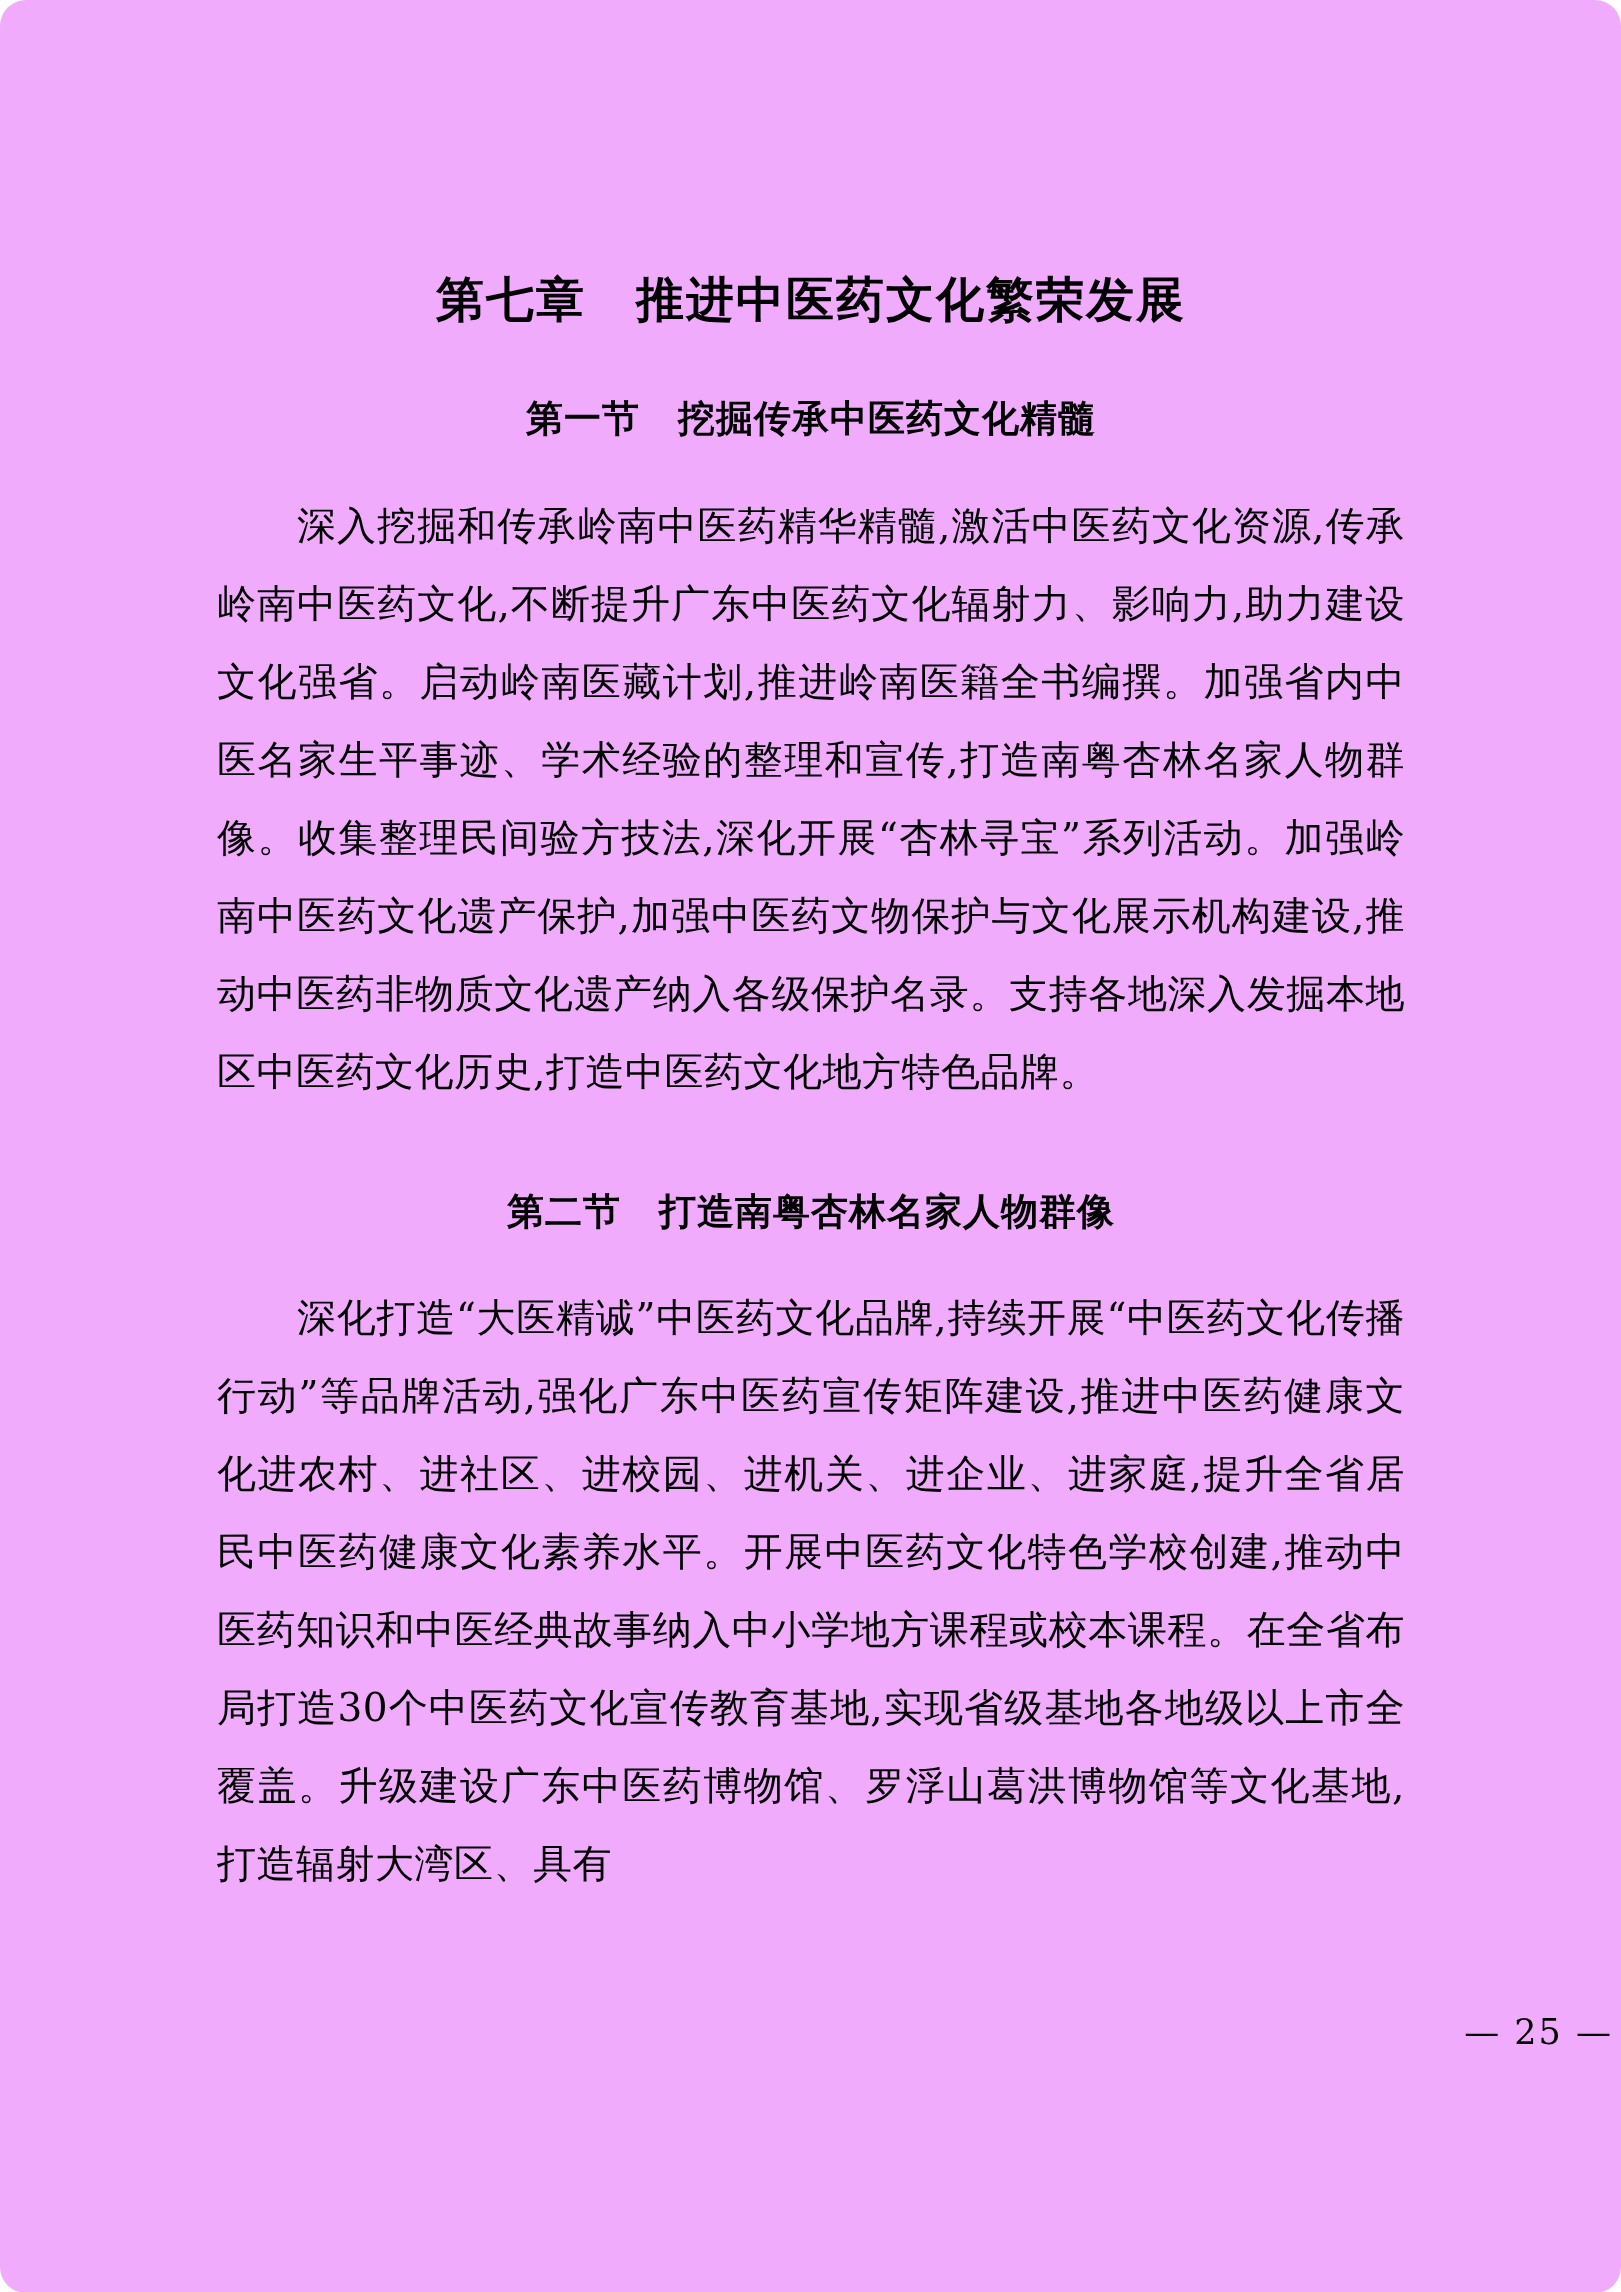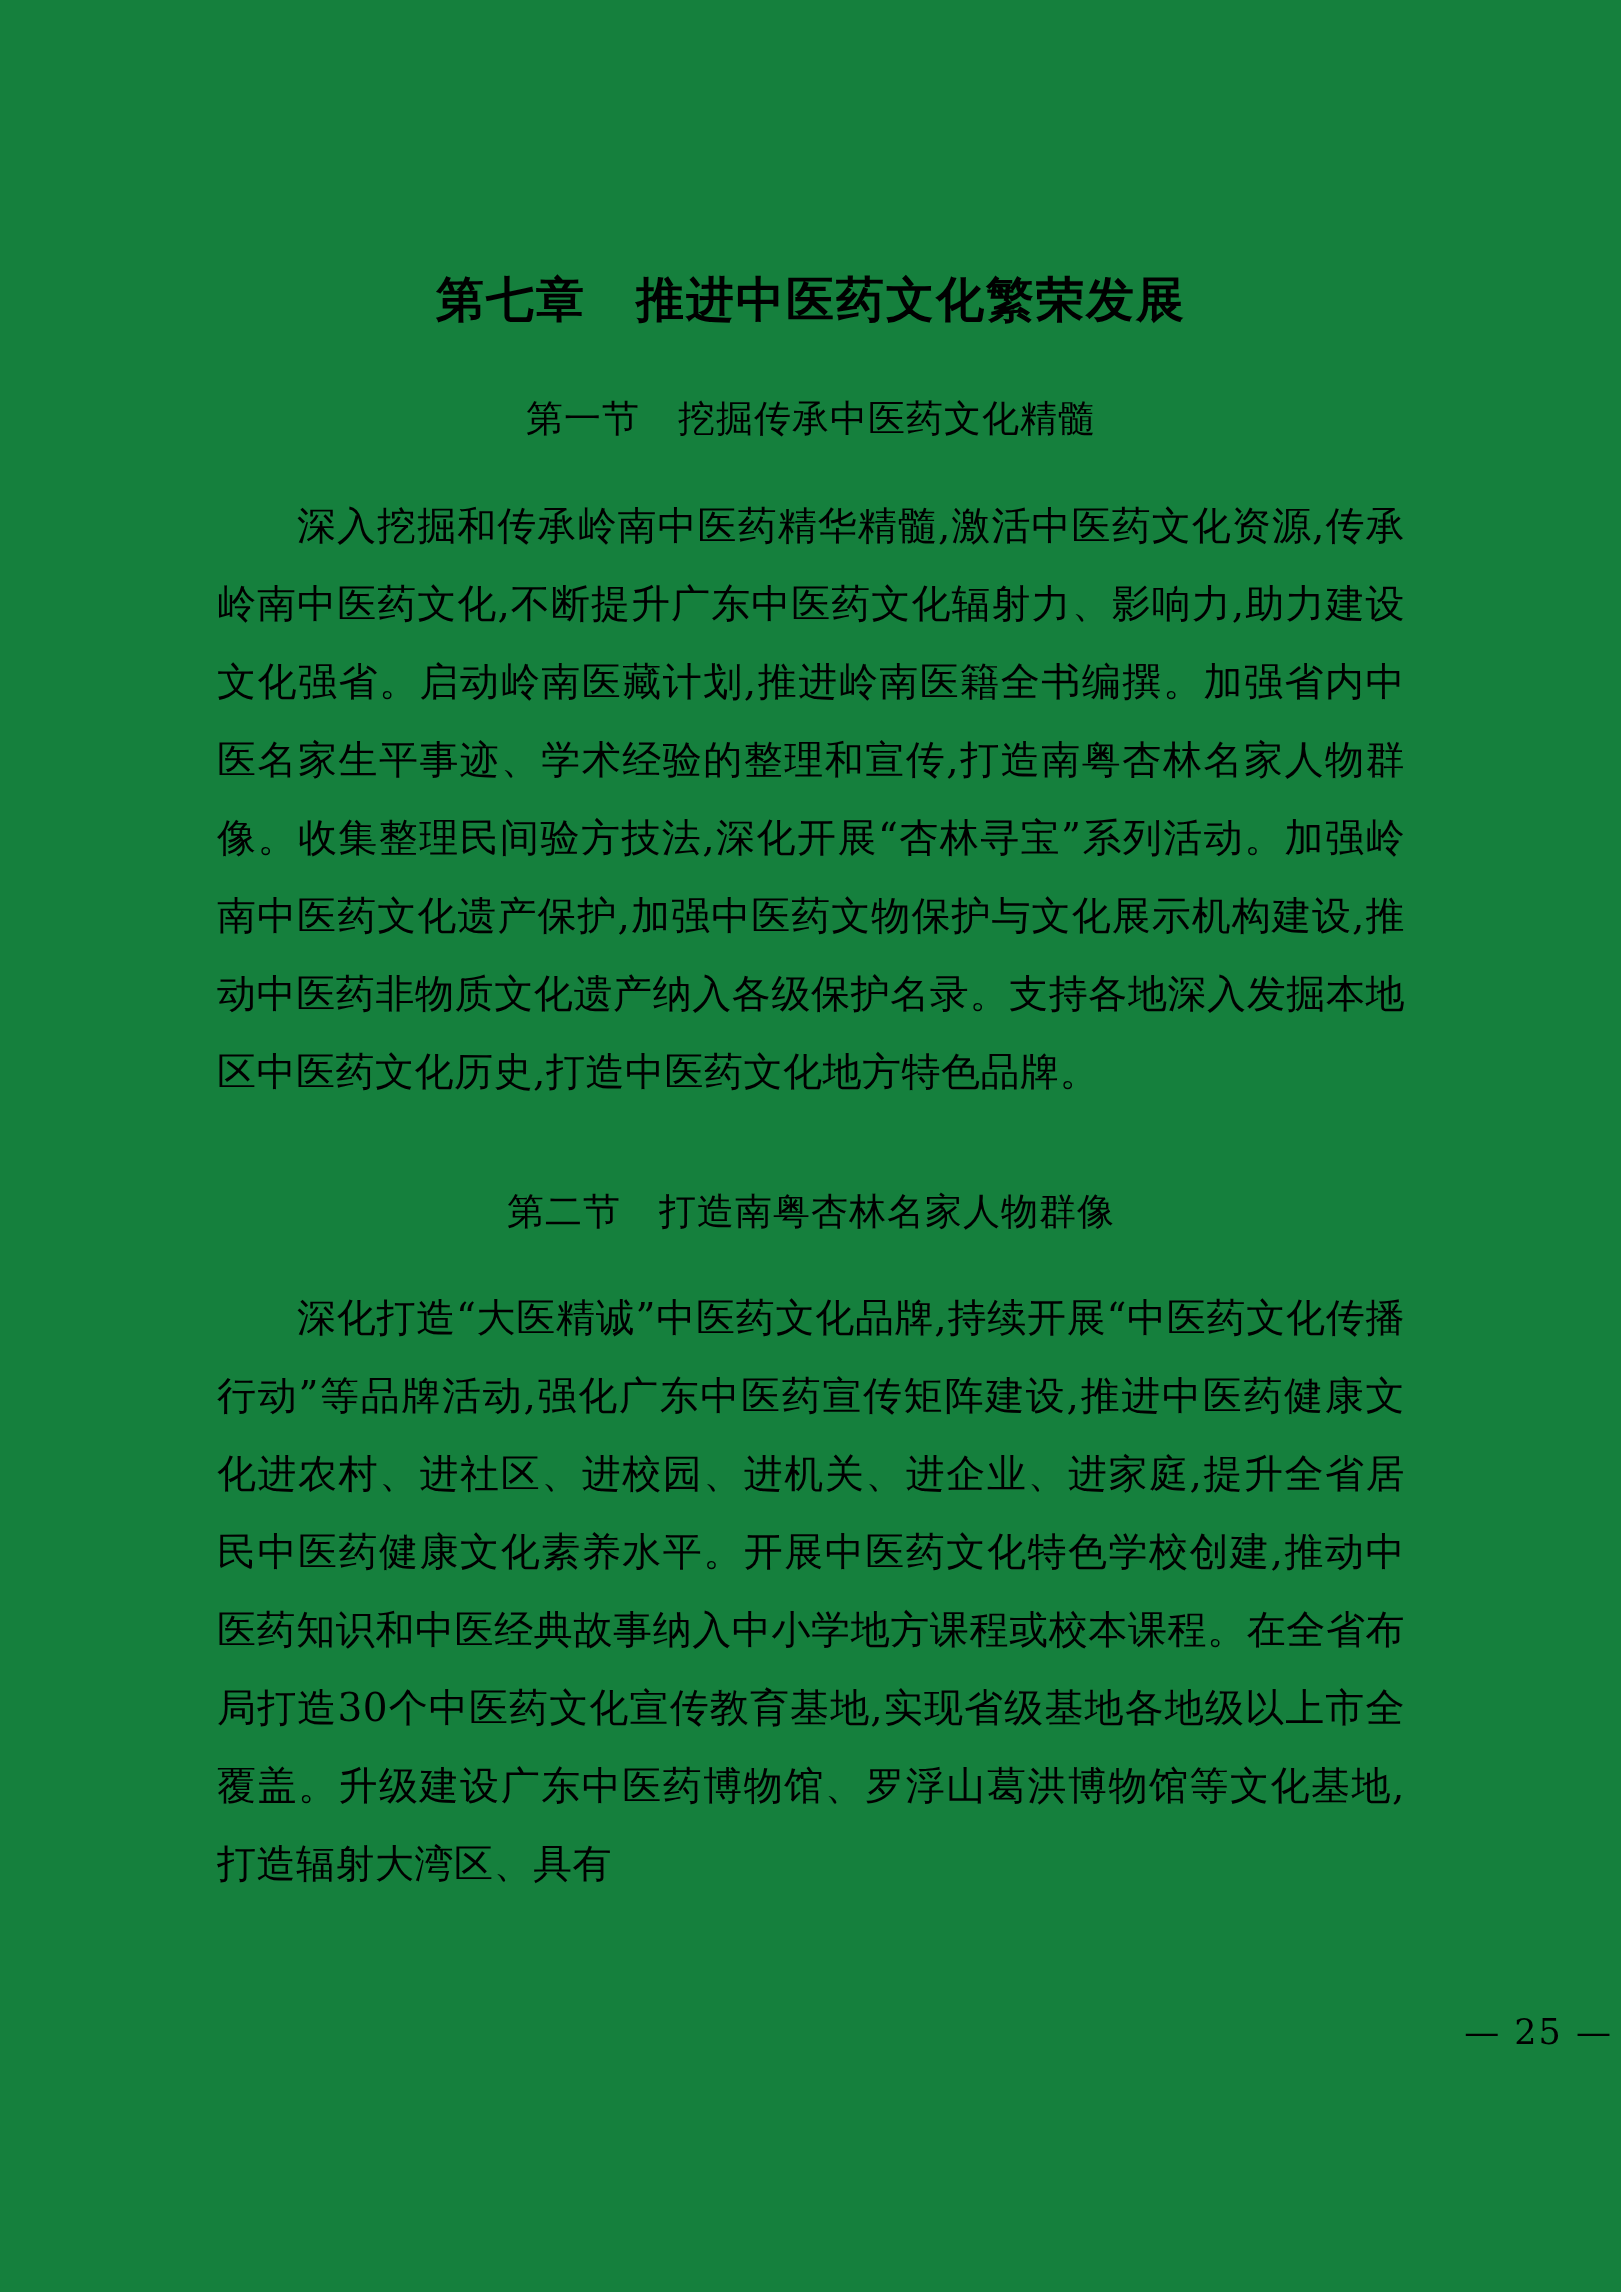--- a/index.html
+++ b/index.html
@@ -9,23 +9,24 @@
   }
   body {
     font-family: "DejaVu Serif", "Liberation Serif", serif;
     color: #000000;
   }
   .page {
     position: relative;
     width: 1621px;
     height: 2293px;
     margin: 0 auto;
-    background: #15803d;
+    background: #f0abfc;
     overflow: hidden;
     box-sizing: border-box;
+    border-radius: 26px;
   }
   .content {
     position: absolute;
     left: 209px;
     top: 0;
     width: 1204px;
     height: 2293px;
   }
   .chapter-title {
     text-align: center;
@@ -34,21 +35,21 @@
     font-size: 48px;
     letter-spacing: 2px;
     line-height: 1.2;
     margin: 0;
     padding-top: 271px;
     white-space: pre;
   }
   .section-heading {
     text-align: center;
     font-family: "DejaVu Sans", "Liberation Sans", sans-serif;
-    font-weight: normal;
+    font-weight: bold;
     font-size: 37px;
     letter-spacing: 1px;
     line-height: 1.2;
     margin: 0;
     white-space: pre;
   }
   .section-heading.first { padding-top: 68px; }
   .section-heading.second { padding-top: 71px; }
 
   .body-paragraph {

